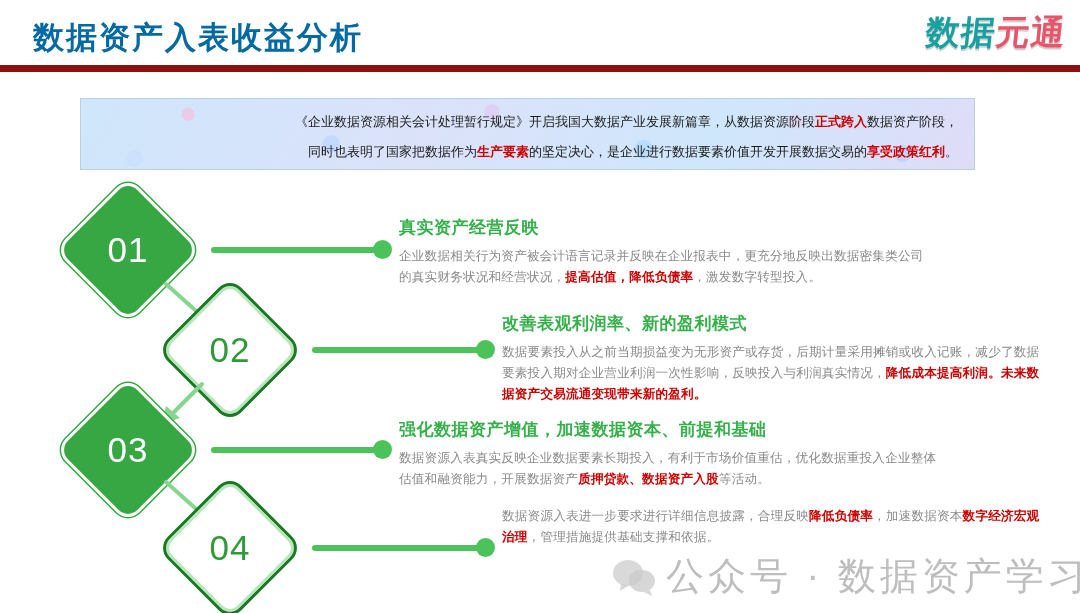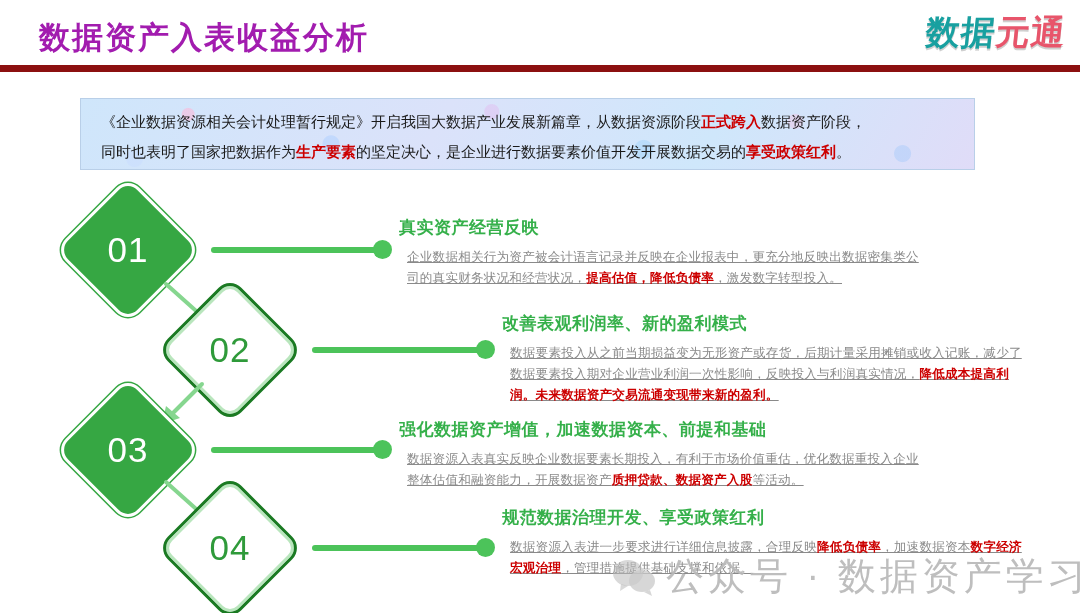--- a/index.html
+++ b/index.html
@@ -16,24 +16,24 @@
   }
 
   
   #header {
     position: absolute;
     left: 0; top: 0;
     width: 1080px; height: 72px;
   }
   #page-title {
     position: absolute;
-    left: 39px; top: 17px;
+    left: 33px; top: 17px;
     font-size: 31px;
     font-weight: bold;
-    color: #a21caf;
+    color: #0369a1;
     letter-spacing: 2px;
     white-space: nowrap;
   }
   #title-rule {
     position: absolute;
     left: 0; top: 65px;
     width: 1080px; height: 7px;
     background: #8c1010;
   }
   #brand-logo {
@@ -70,23 +70,23 @@
       radial-gradient(circle at 28% 64%, rgba(180,210,255,.6) 0 8px, transparent 9px),
       radial-gradient(circle at 46% 18%, rgba(225,190,240,.5) 0 7px, transparent 8px),
       radial-gradient(circle at 63% 72%, rgba(170,215,250,.6) 0 9px, transparent 10px),
       radial-gradient(circle at 80% 32%, rgba(240,195,225,.45) 0 7px, transparent 8px),
       radial-gradient(circle at 92% 78%, rgba(175,205,250,.55) 0 8px, transparent 9px),
       radial-gradient(circle at 6% 85%, rgba(200,220,255,.5) 0 8px, transparent 9px),
       linear-gradient(120deg, #cfe6fb 0%, #dbe2fa 40%, #cfe7fb 70%, #e0dcf8 100%);
     border: 1px solid #b9cfe8;
     padding: 8px 16px 0 20px;
     color: #1a1a1a;
-    font-size: 15px;
+    font-size: 13px;
     line-height: 30px;
-    text-align: left;
+    text-align: right;
   }
   #callout .hl { color: #cc0000; font-weight: bold; }
 
   
   #flow { position: absolute; left: 0; top: 176px; width: 1080px; height: 437px; }
 
   .diamond {
     position: absolute;
     width: 104px; height: 104px;
     transform: rotate(45deg);
@@ -133,26 +133,25 @@
 
   .block { position: absolute; }
   .block h3 {
     margin: 0 0 7px 0;
     font-size: 17px;
     font-weight: bold;
     color: #35b04a;
     letter-spacing: .5px;
   }
   .block p {
-    margin: 8px;
+    margin: 0;
     font-size: 12.6px;
     line-height: 21px;
     color: #8a8a8a;
     letter-spacing: .2px;
-    text-decoration: underline;
   }
   .block p .hl { color: #cc0000; font-weight: bold; }
 
   
   #watermark {
     position: absolute;
     left: 612px; top: 551px;
     display: flex;
     align-items: center;
     gap: 10px;
@@ -226,21 +225,20 @@
     <path d="M6 6 L44 40" stroke="#86d68f" stroke-width="4" fill="none" stroke-linecap="round"></path>
     <path d="M48 44 L30 40 L42 28 Z" fill="#86d68f"></path>
   </svg>
 
   <div class="diamond outline" style="left:178px; top:320px;">
     <div class="num">04</div>
   </div>
   <div class="connector" style="left:312px; top:369px; width:170px;"></div>
   <div class="conn-dot" style="left:476px; top:362px;"></div>
   <div class="block" style="left:502px; top:330px; width:540px;">
-    <h3>规范数据治理开发、享受政策红利</h3>
     <p><span>数据资源入表进一步要求进行详细信息披露，合理反映</span><span class="hl">降低负债率</span><span>，加速数据资本</span><span class="hl">数字经济宏观治理</span><span>，管理措施提供基础支撑和依据。</span></p>
   </div>
 
 </div>
 
 <div id="watermark">
   <svg width="44" height="40" viewBox="0 0 44 40">
     <ellipse cx="16" cy="16" rx="15" ry="13" fill="#b9b9b9" opacity=".55"></ellipse>
     <path d="M9 27 L8 34 L16 29 Z" fill="#b9b9b9" opacity=".55"></path>
     <ellipse cx="30" cy="24" rx="13" ry="11" fill="#c9c9c9" opacity=".75"></ellipse>

